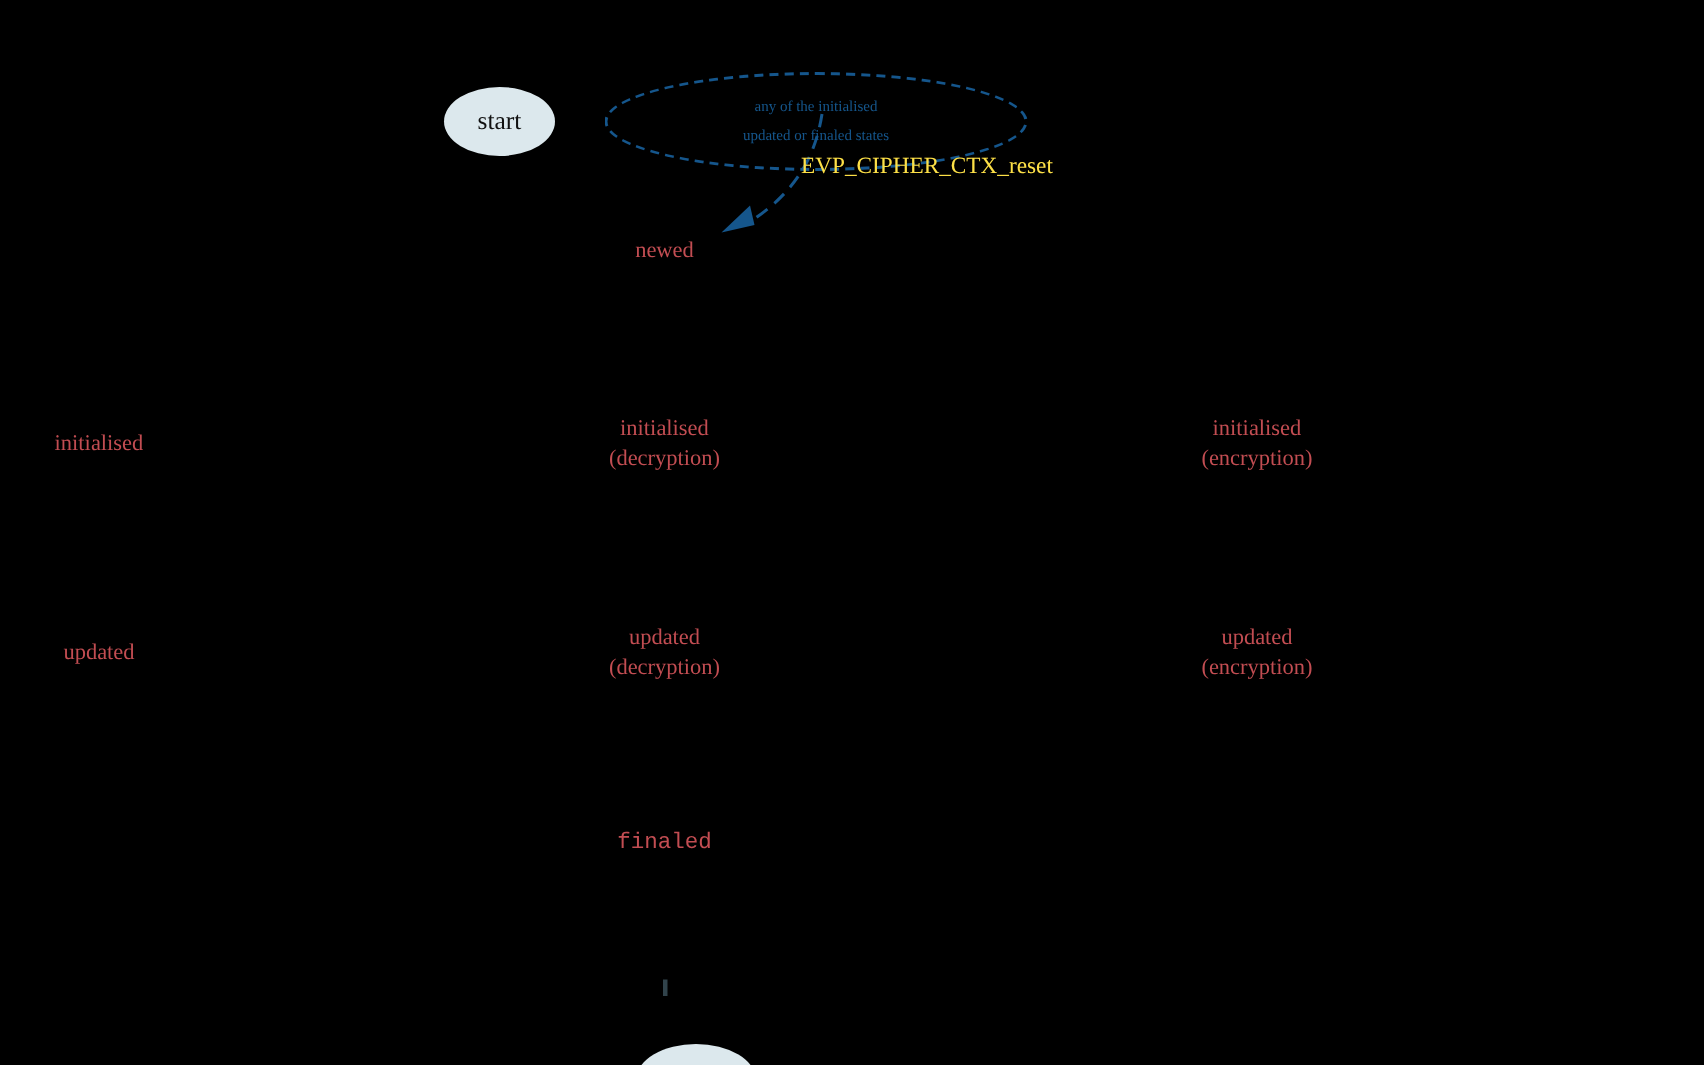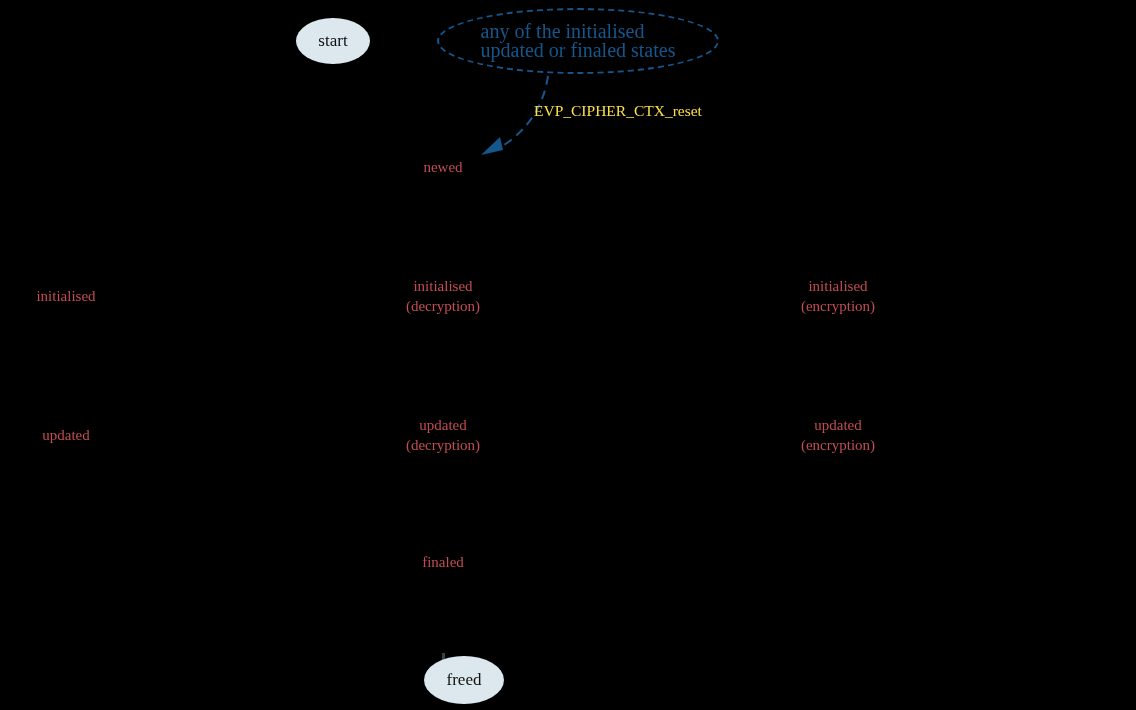--- a/index.html
+++ b/index.html
@@ -10,54 +10,55 @@
     background: #000000;
     overflow: hidden;
     font-family: "Liberation Serif", "DejaVu Serif", serif;
   }
   .abs { position: absolute; transform: translate(-50%, -50%); }
   .ellipse {
     border-radius: 50%;
     display: flex;
     align-items: center;
     justify-content: center;
-    text-align: left;
+    text-align: center;
+    margin-top: 40px;
   }
   .terminal {
     background: #dce8ed;
     color: #111111;
     font-size: 17px;
   }
   .start-ellipse  { left: 333px; top: 41px;  width: 74px; height: 46px; }
   .freed-ellipse  { left: 464px; top: 680px; width: 80px; height: 48px; }
   .any-ellipse {
-    left: 578px; top: 41px;
+    left: 544px; top: 41px;
     width: 282px; height: 66px;
     border: 2px dashed #15568c;
     background: transparent;
     color: #15568c;
-    font-size: 20px;
+    font-size: 10px;
     line-height: 19px;
     box-sizing: border-box;
   }
   .state {
     color: #c24d52;
     font-size: 15px;
     line-height: 20px;
     text-align: center;
     white-space: nowrap;
   }
   .state-newed                  { left: 443px; top: 167px; }
   .state-initialised            { left: 66px;  top: 296px; }
   .state-initialised-decryption { left: 443px; top: 296px; }
   .state-initialised-encryption { left: 838px; top: 296px; }
   .state-updated                { left: 66px;  top: 435px; }
   .state-updated-decryption     { left: 443px; top: 435px; }
   .state-updated-encryption     { left: 838px; top: 435px; }
-  .state-finaled                { left: 443px; top: 562px; }
+  .state-finaled                { left: 443px; top: 562px; font-family: Liberation Mono, monospace; }
   .edge-label {
     position: absolute;
     left: 534px; top: 102px;
     color: #fde047;
     font-size: 15.5px;
     white-space: nowrap;
   }
   .edges-svg {
     position: absolute;
     left: 0; top: 0;

